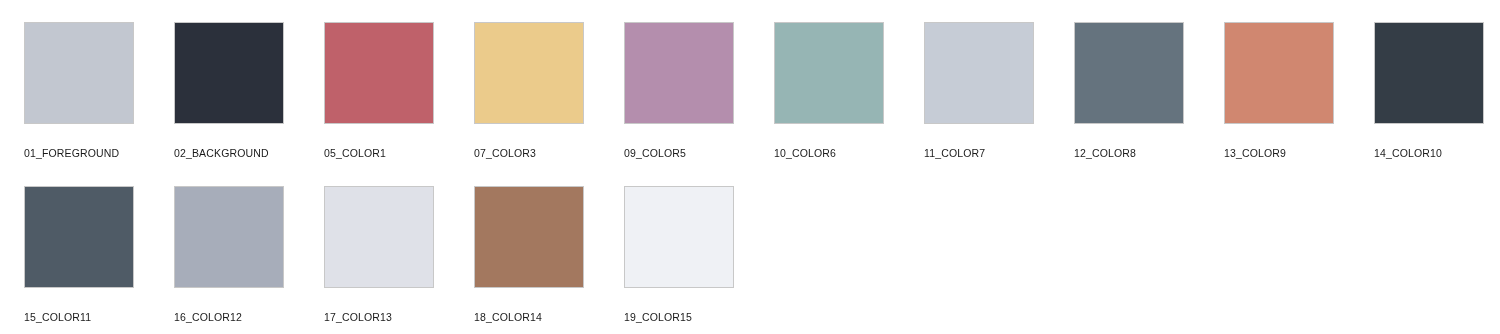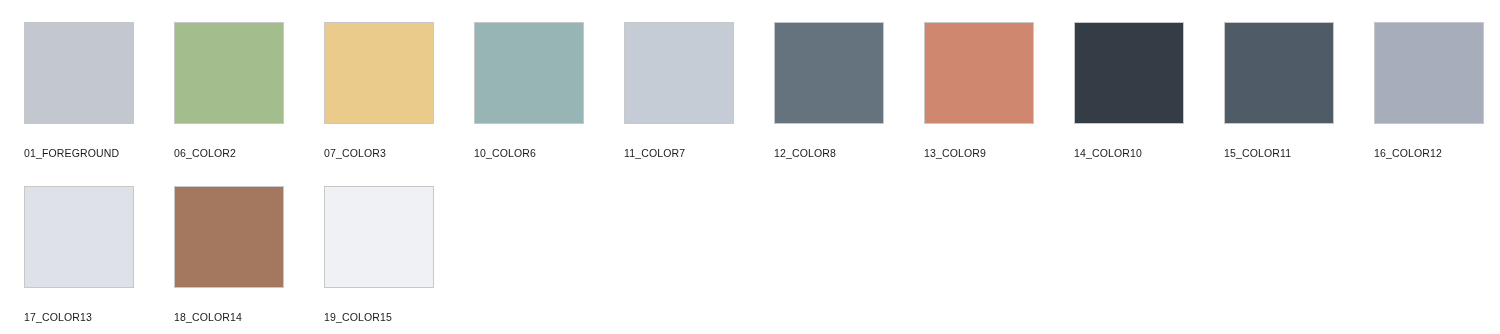--- a/index.html
+++ b/index.html
@@ -67,26 +67,34 @@
 </head>
 <body style="background: rgb(255, 255, 255);">
 
 <div id="palette-sheet">
   <div class="palette-grid">
       <div class="swatch-cell">
         <div class="swatch-chip" style="background-color: rgb(194, 199, 208); border-color: rgb(200, 200, 200);"></div>
         <div class="swatch-label">01_FOREGROUND</div>
       </div>
       <div class="swatch-cell">
-        <div class="swatch-chip" style="background-color: rgb(163, 190, 140); border-color: rgb(200, 200, 200);"></div>
-        <div class="swatch-label">06_COLOR2</div>
+        <div class="swatch-chip" style="background-color: rgb(43, 48, 59); border-color: rgb(200, 200, 200);"></div>
+        <div class="swatch-label">02_BACKGROUND</div>
+      </div>
+      <div class="swatch-cell">
+        <div class="swatch-chip" style="background-color: rgb(191, 97, 106); border-color: rgb(200, 200, 200);"></div>
+        <div class="swatch-label">05_COLOR1</div>
       </div>
       <div class="swatch-cell">
         <div class="swatch-chip" style="background-color: rgb(235, 203, 139); border-color: rgb(200, 200, 200);"></div>
         <div class="swatch-label">07_COLOR3</div>
+      </div>
+      <div class="swatch-cell">
+        <div class="swatch-chip" style="background-color: rgb(180, 142, 173); border-color: rgb(200, 200, 200);"></div>
+        <div class="swatch-label">09_COLOR5</div>
       </div>
       <div class="swatch-cell">
         <div class="swatch-chip" style="background-color: rgb(150, 181, 180); border-color: rgb(200, 200, 200);"></div>
         <div class="swatch-label">10_COLOR6</div>
       </div>
       <div class="swatch-cell">
         <div class="swatch-chip" style="background-color: rgb(198, 204, 214); border-color: rgb(200, 200, 200);"></div>
         <div class="swatch-label">11_COLOR7</div>
       </div>
       <div class="swatch-cell">

